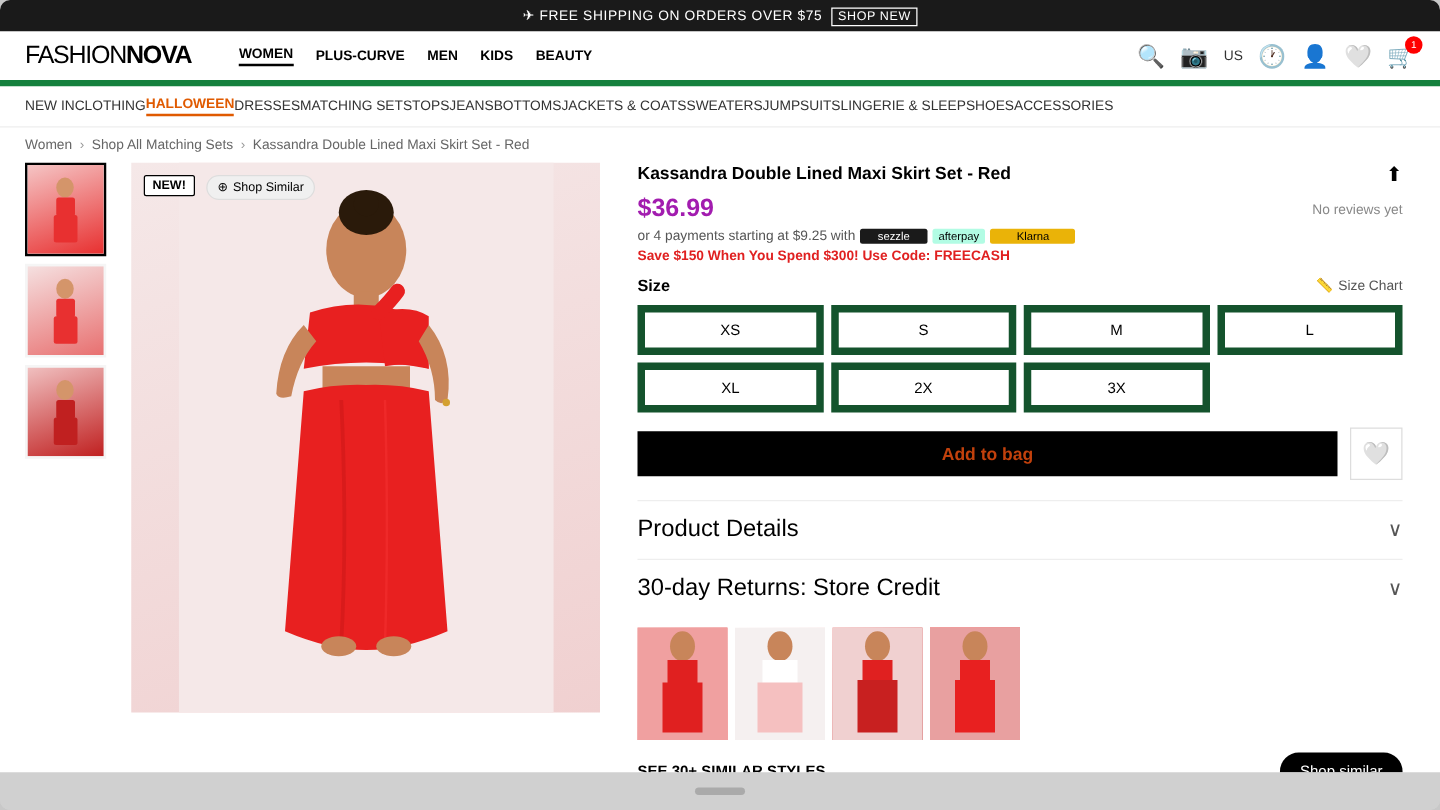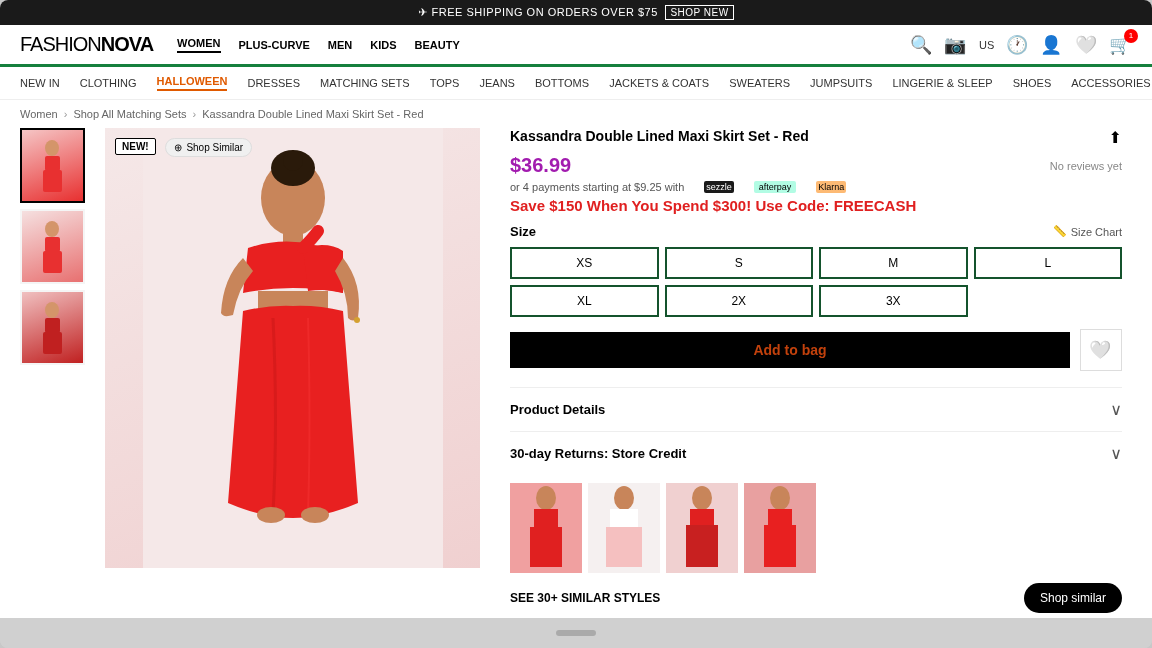--- a/index.html
+++ b/index.html
@@ -7,32 +7,32 @@
 
     
     .browser-frame { width: 1152px; height: 648px; background: #d0d0d0; border-radius: 8px; overflow: hidden; display: flex; flex-direction: column; }
     .browser-content { flex: 1; background: #fff; overflow: hidden; display: flex; flex-direction: column; }
 
     
     .announcement-bar { background: #1a1a1a; color: #fff; text-align: center; padding: 6px 0; font-size: 11px; letter-spacing: 0.5px; }
     .announcement-bar .shop-new { font-size: 10px; border: 1px solid #fff; padding: 1px 4px; margin-left: 4px; cursor: pointer; }
 
     
-    .header { display: flex; align-items: center; padding: 8px 20px; border-bottom: 3px solid #15803d; gap: 24px; }
+    .header { display: flex; align-items: center; padding: 8px 20px; border-bottom: 5px solid #15803d; gap: 38px; }
     .logo { font-size: 20px; font-weight: 900; letter-spacing: -1px; color: #000; white-space: nowrap; }
     .logo span { font-weight: 300; }
     .main-nav { display: flex; gap: 18px; align-items: center; flex: 1; }
     .main-nav a { font-size: 11px; font-weight: 700; color: #000; text-decoration: none; cursor: pointer; }
     .header-icons { display: flex; align-items: center; gap: 12px; margin-left: auto; }
     .header-icon { font-size: 18px; cursor: pointer; position: relative; color: #333; }
     .header-icon .badge { position: absolute; top: -5px; right: -6px; background: red; color: #fff; border-radius: 50%; width: 14px; height: 14px; font-size: 8px; display: flex; align-items: center; justify-content: center; }
     .country-flag { font-size: 11px; color: #333; cursor: pointer; }
 
     
-    .category-nav { display: flex; gap: 20px; padding: 8px 20px; border-bottom: 1px solid #eee; align-items: center; }
+    .category-nav { display: flex; padding: 8px 20px; border-bottom: 1px solid #eee; align-items: center; }
     .category-nav a { font-size: 11px; color: #333; text-decoration: none; cursor: pointer; white-space: nowrap; }
     .category-nav a.halloween { color: #e05a00; font-weight: 700; border-bottom: 2px solid #e05a00; padding-bottom: 2px; }
 
     
     .breadcrumb { padding: 8px 20px; font-size: 11px; color: #666; display: flex; gap: 6px; align-items: center; }
     .breadcrumb a { color: #666; text-decoration: none; }
     .breadcrumb .sep { color: #999; }
 
     
     .main-content { display: flex; padding: 0 20px 10px; gap: 20px; flex: 1; overflow: hidden; }
@@ -46,43 +46,43 @@
     .product-image-main { flex: 0 0 375px; height: 440px; background: linear-gradient(160deg, #f5e8e8 0%, #f0d0d0 100%); position: relative; overflow: hidden; display: flex; align-items: center; justify-content: center; }
     .product-image-main .new-badge { position: absolute; top: 10px; left: 10px; background: #fff; border: 1px solid #000; font-size: 10px; font-weight: 700; padding: 2px 6px; border-radius: 2px; }
     .product-image-main .shop-similar-btn { position: absolute; top: 10px; left: 60px; background: #f0f0f0; border: 1px solid #ddd; font-size: 10px; padding: 3px 8px; border-radius: 12px; cursor: pointer; display: flex; align-items: center; gap: 4px; }
 
     
     .product-panel { flex: 1; padding: 0 10px; }
     .product-title { font-size: 14px; font-weight: 700; color: #000; margin-bottom: 6px; }
     .product-price-row { display: flex; align-items: center; justify-content: space-between; margin-bottom: 4px; }
     .product-price { font-size: 20px; font-weight: 700; color: #a21caf; }
     .reviews-text { font-size: 11px; color: #888; }
-    .payment-info { font-size: 11px; color: #555; margin-bottom: 4px; display: flex; align-items: center; gap: 20px; }
-    .payment-badge { background: #1a1a1a; color: #fff; font-size: 9px; padding: 1px 2px; border-radius: 2px; }
+    .payment-info { font-size: 11px; color: #555; margin-bottom: 4px; display: flex; align-items: center; gap: 4px; }
+    .payment-badge { background: #1a1a1a; color: #fff; font-size: 9px; padding: 1px 14px; border-radius: 2px; }
     .payment-badge-afterpay { background: #b2fce4; color: #000; font-size: 9px; padding: 1px 5px; border-radius: 2px; }
-    .payment-badge-klarna { background: #fdba74; color: #000; font-size: 9px; padding: 1px 2px; border-radius: 2px; }
-    .promo-text { font-size: 15px; color: #e02020; font-weight: 700; margin-bottom: 10px; }
+    .payment-badge-klarna { background: #eab308; color: #000; font-size: 9px; padding: 1px 21px; border-radius: 2px; }
+    .promo-text { font-size: 11px; color: #e02020; font-weight: 700; margin-bottom: 10px; }
 
     
     .size-section { margin-bottom: 12px; }
     .size-header { display: flex; align-items: center; justify-content: space-between; margin-bottom: 8px; }
     .size-label { font-size: 13px; font-weight: 700; }
     .size-chart-link { font-size: 11px; color: #555; cursor: pointer; display: flex; align-items: center; gap: 4px; }
     .size-grid { display: grid; grid-template-columns: repeat(4, 1fr); gap: 6px; }
-    .size-btn { border: 2px solid #14532d; padding: 7px 0; text-align: center; font-size: 12px; cursor: pointer; background: #fff; }
+    .size-btn { border: 6px solid #14532d; padding: 7px 0; text-align: center; font-size: 12px; cursor: pointer; background: #fff; }
 
     
     .add-to-bag-row { display: flex; align-items: center; gap: 10px; margin-bottom: 16px; }
     .add-to-bag-btn { flex: 1; background: #000; color: #c2410c; border: none; padding: 10px 0; font-size: 14px; font-weight: 700; cursor: pointer; }
     .wishlist-btn { width: 42px; height: 42px; border: 1px solid #ddd; background: #fff; display: flex; align-items: center; justify-content: center; cursor: pointer; font-size: 18px; }
 
     
     .accordion-item { border-top: 1px solid #eee; padding: 12px 0; }
     .accordion-header { display: flex; justify-content: space-between; align-items: center; cursor: pointer; }
-    .accordion-title { font-size: 13px; font-weight: 700; }
+    .accordion-title { font-size: 19px; font-weight: 400; }
     .accordion-chevron { font-size: 16px; color: #555; }
 
     
     .similar-section { margin-top: 8px; }
     .similar-images { display: flex; gap: 6px; margin-bottom: 10px; }
     .similar-img { width: 72px; height: 90px; background: #f0d0d0; cursor: pointer; }
     .similar-img-1 { background: linear-gradient(135deg, #f0a0a0, #e84040); }
     .similar-img-2 { background: linear-gradient(135deg, #fff, #f5d0d0); }
     .similar-img-3 { background: linear-gradient(135deg, #f0a0a0, #c02020); }
     .similar-img-4 { background: linear-gradient(135deg, #e84040, #c02020); }

